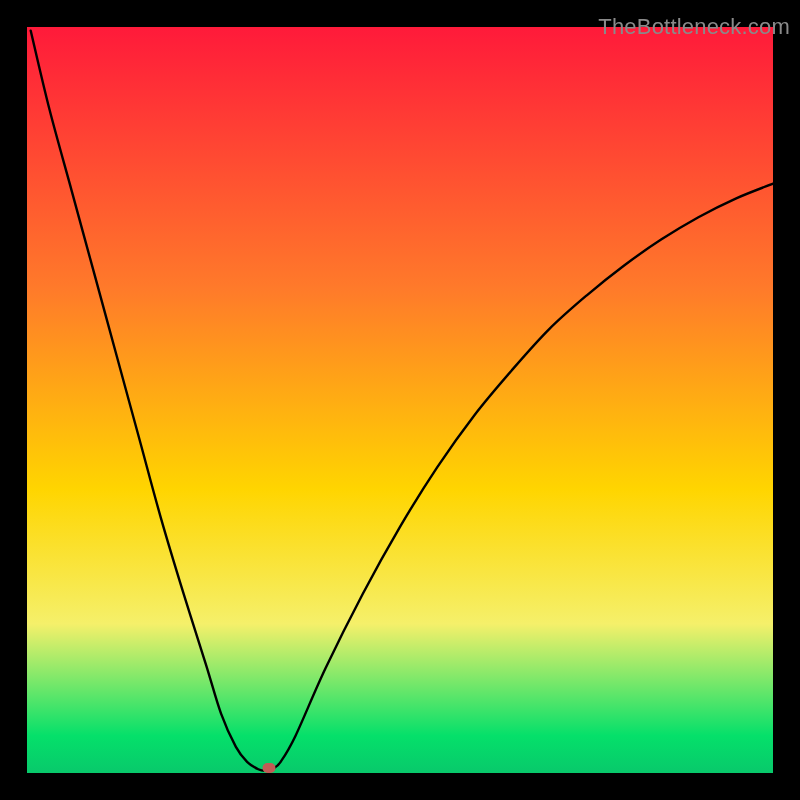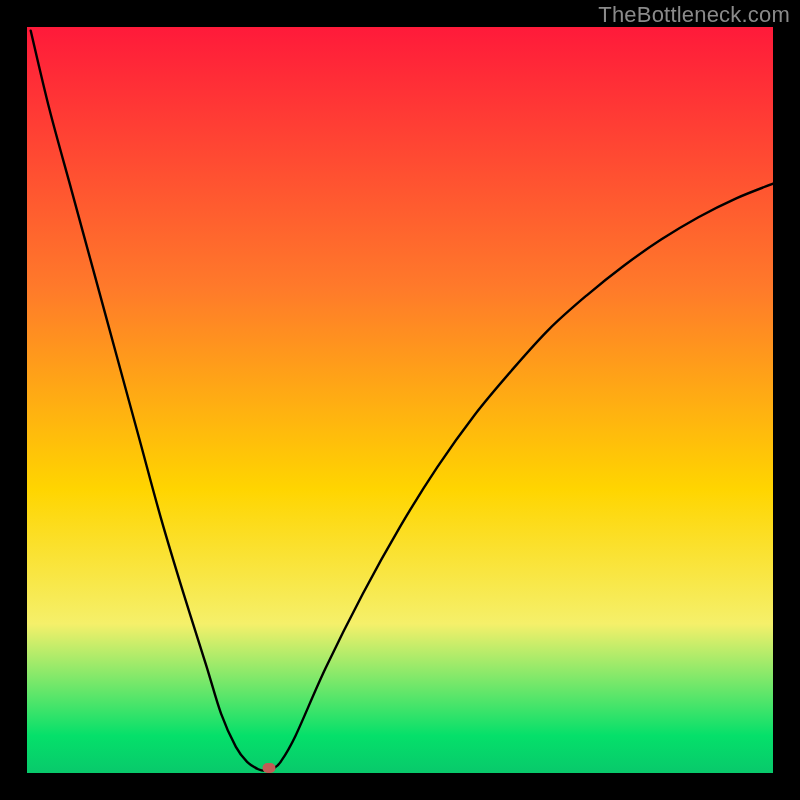--- a/index.html
+++ b/index.html
@@ -14,21 +14,21 @@
   .frame {
     position: absolute;
     left: 0;
     top: 0;
     width: 800px;
     height: 800px;
     background: #000;
   }
   .watermark {
     position: absolute;
-    top: 2px;
+    top: 14px;
     right: 10px;
     color: #8a8a8a;
     font-size: 22px;
     font-weight: 400;
     z-index: 5;
     letter-spacing: 0.2px;
   }
   .plot {
     position: absolute;
     left: 27px;

